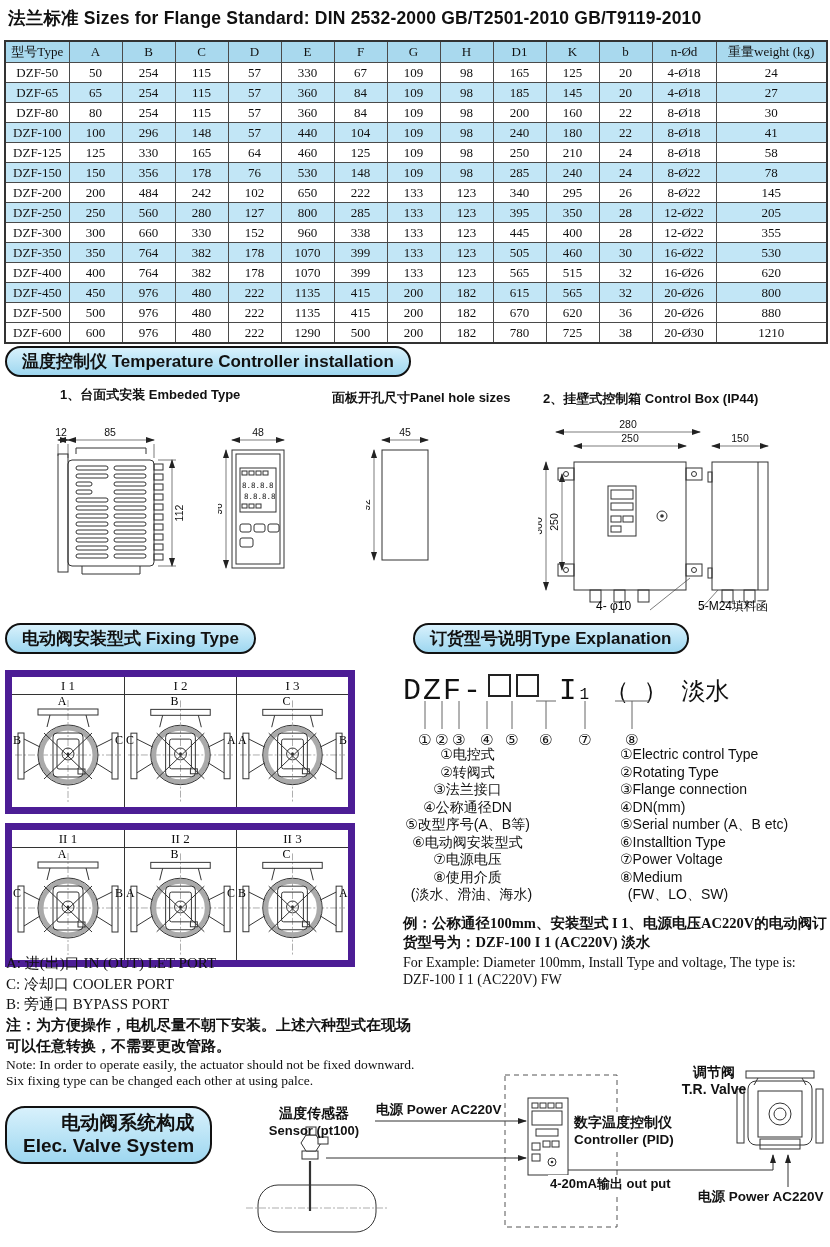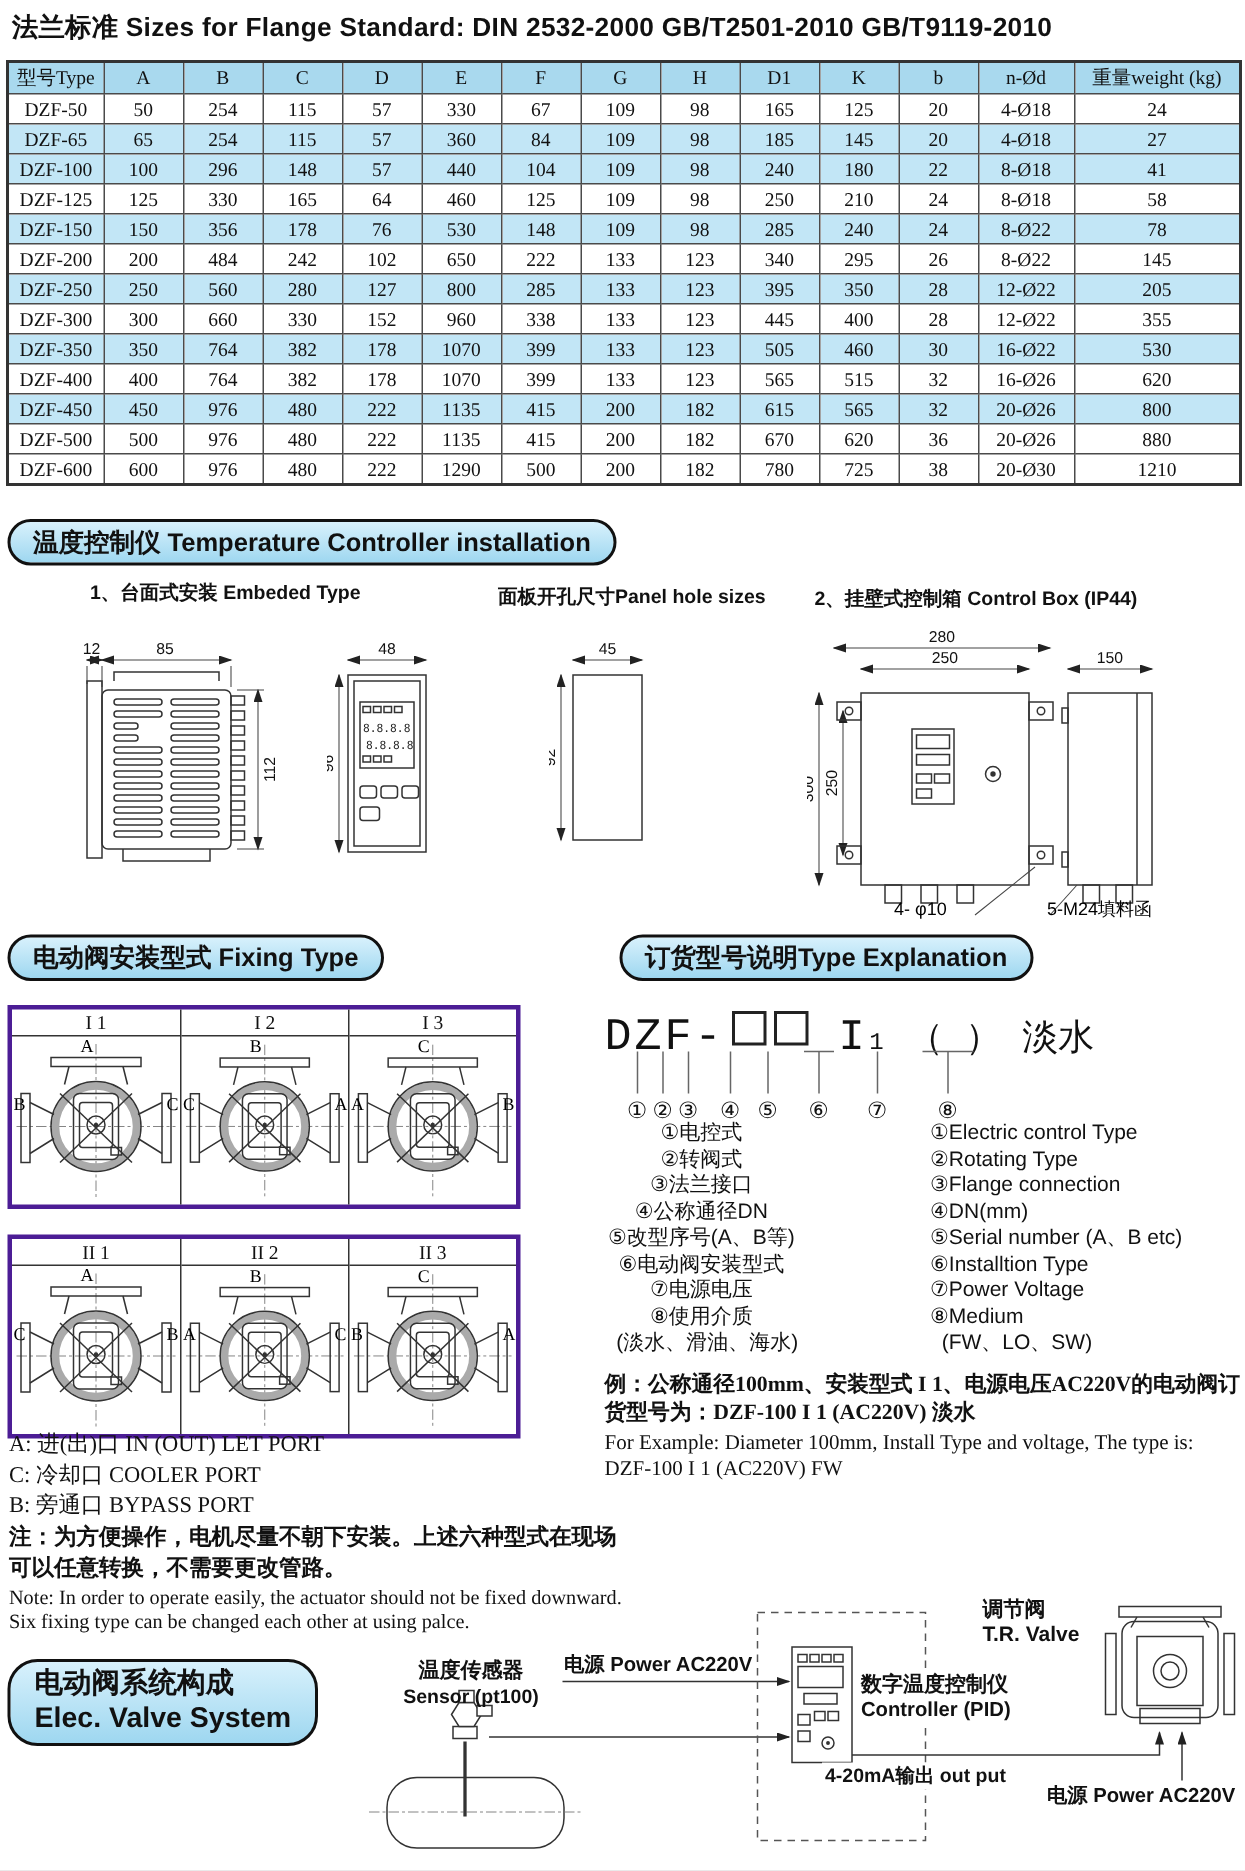--- a/index.html
+++ b/index.html
@@ -14,40 +14,40 @@
   #flange-wrap{left:4px;top:40px;width:822px;}
   table.flange{width:822px;border-collapse:collapse;table-layout:fixed;border:2px solid #333;
                font-family:"Liberation Serif","DejaVu Serif",serif;font-size:13px;text-align:center;}
   table.flange th,table.flange td{border:1px solid #4a4a4a;padding:0;overflow:hidden;white-space:nowrap;}
   table.flange th{height:20px;background:var(--header-blue,#a9d9ee);font-weight:normal;}
   table.flange td{height:19px;background:#fff;}
   table.flange tr.alt td{background:var(--row-alt,#c2e6f6);}
 
   
   .pill{display:inline-block;background:linear-gradient(#d8f1fc,#9ed7f0);border:2px solid #111;
-        border-radius:16px;padding:2px 15px;font-weight:bold;font-size:17px;white-space:nowrap;}
+        border-radius:16px;padding:2px 15px;font-weight:bold;font-size:17px;white-space:nowrap;text-align:right;}
   #pill-temp{left:5px;top:346px;}
   #pill-fix{left:5px;top:623px;}
   #pill-type{left:413px;top:623px;}
   #pill-sys{left:5px;top:1106px;font-size:19px;line-height:1.2;border-radius:20px;padding:4px 16px;}
 
   .sublabel{font-size:13px;font-weight:bold;white-space:nowrap;}
   #lbl-embedded{left:60px;top:386px;}
   #lbl-panel{left:332px;top:389px;}
   #lbl-box{left:543px;top:390px;}
 
   
   svg .ln{stroke:#333;fill:none;stroke-width:1;}
   svg .thin{stroke:#444;fill:none;stroke-width:.7;}
   svg .dim{font:10.5px "Liberation Sans","DejaVu Sans",sans-serif;fill:#111;text-anchor:middle;}
   svg .seg{font:7.5px "DejaVu Sans Mono",monospace;fill:#222;}
   svg .dash{stroke:#777;stroke-width:.6;fill:none;stroke-dasharray:7 2 2 2;}
 
   
-  .fix-grid{display:grid;grid-template-columns:repeat(3,1fr);border:3px solid #4c1d95;width:336px;background:#fff;}
+  .fix-grid{display:grid;grid-template-columns:repeat(3,1fr);border:7px solid #4c1d95;width:336px;background:#fff;}
   .fix-cell{border-left:1px solid #333;}
   .fix-cell:first-child{border-left:none;}
   .fix-head{height:17px;line-height:17px;text-align:center;border-bottom:1px solid #333;
             font-family:"Liberation Serif","DejaVu Serif",serif;font-size:13px;}
   .fix-body{height:112px;}
   .valve-svg{width:100%;height:111px;display:block;}
   .valve-svg text{font:12px "Liberation Serif","DejaVu Serif",serif;fill:#000;}
   #fix-grid-1{left:5px;top:670px;}
   #fix-grid-2{left:5px;top:823px;}
 
@@ -78,21 +78,21 @@
   
   .syslabel{font-weight:bold;font-size:13.5px;white-space:nowrap;}
   #lbl-sensor{left:255px;top:1105px;width:118px;text-align:center;font-weight:bold;}
   #lbl-sensor .l1{font-size:14px;text-align:center;}
   #lbl-sensor .l2{font-size:13px;}
   #lbl-power-top{left:376px;top:1101px;}
   #lbl-controller{left:572px;top:1114px;background:#fff;padding:0 2px;font-weight:bold;line-height:1.25;}
   #lbl-controller .l1{font-size:14px;}
   #lbl-controller .l2{font-size:13.5px;}
   #lbl-output{left:548px;top:1175px;font-size:13px;background:#fff;padding:0 2px;}
-  #lbl-valve{left:655px;top:1064px;width:118px;text-align:left;font-weight:bold;line-height:1.2;}
+  #lbl-valve{left:655px;top:1064px;width:118px;text-align:center;font-weight:bold;line-height:1.2;}
   #lbl-valve .l1{font-size:14px;}
   #lbl-valve .l2{font-size:14px;}
   #lbl-power-bottom{left:698px;top:1188px;}
 </style>
 </head>
 <body>
 
 <svg width="0" height="0" style="position:absolute">
   <defs>
     <marker id="arr" markerWidth="9" markerHeight="8" refX="8" refY="3" orient="auto-start-reverse" markerUnits="userSpaceOnUse">
@@ -166,20 +166,36 @@
             <td>57</td>
             <td>360</td>
             <td>84</td>
             <td>109</td>
             <td>98</td>
             <td>185</td>
             <td>145</td>
             <td>20</td>
             <td>4-Ø18</td>
             <td>27</td>
+          </tr>
+          <tr>
+            <td>DZF-80</td>
+            <td>80</td>
+            <td>254</td>
+            <td>115</td>
+            <td>57</td>
+            <td>360</td>
+            <td>84</td>
+            <td>109</td>
+            <td>98</td>
+            <td>200</td>
+            <td>160</td>
+            <td>22</td>
+            <td>8-Ø18</td>
+            <td>30</td>
           </tr>
           <tr class="alt">
             <td>DZF-100</td>
             <td>100</td>
             <td>296</td>
             <td>148</td>
             <td>57</td>
             <td>440</td>
             <td>104</td>
             <td>109</td>

